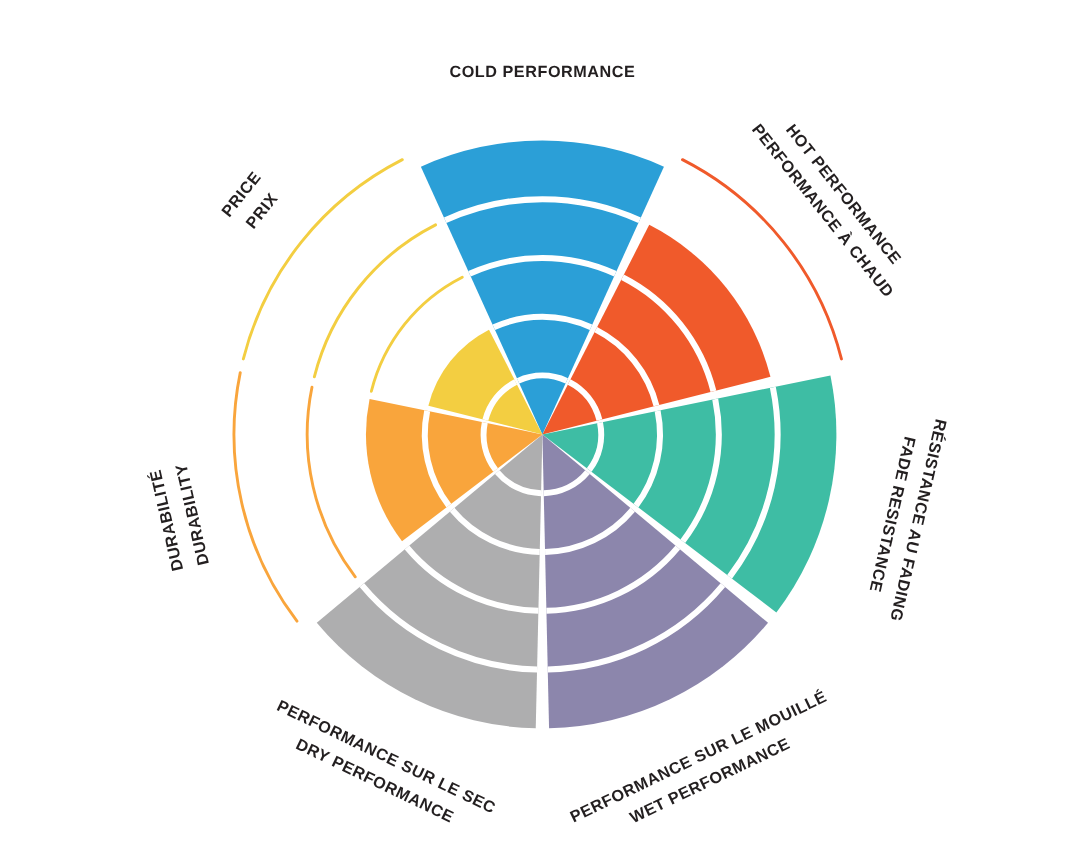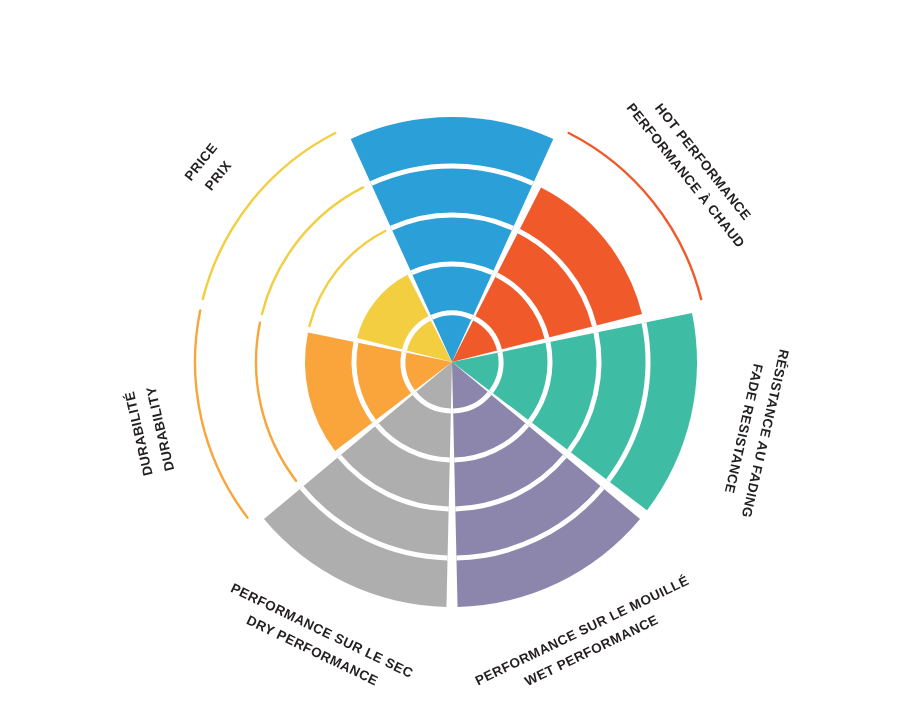--- a/index.html
+++ b/index.html
@@ -63,20 +63,21 @@
       <path d="M247.48567916606495 517.6370539872632 A257 257 0 0 1 200.21057695918242 310.51129789194334" fill="none" stroke="#F9A53C" stroke-width="2.4" stroke-linecap="round"></path>
       <path d="M452 362 L356.9764003192819 338.03094695824166 A98 98 0 0 1 407.4871610121787 274.6924564241766 Z" fill="#F3CE41"></path>
       <path d="M404.48820015964094 350.0154734791208 A49 49 0 0 1 429.74358050608936 318.3462282120883" fill="none" stroke="#ffffff" stroke-width="5"></path>
       <path d="M309.46460047892276 326.0464204373625 A147 147 0 0 1 385.2307415182681 231.03868463626495" fill="none" stroke="#F3CE41" stroke-width="2.4" stroke-linecap="round"></path>
       <path d="M261.95280063856376 314.0618939164833 A196 196 0 0 1 362.97432202435743 187.38491284835328" fill="none" stroke="#F3CE41" stroke-width="2.4" stroke-linecap="round"></path>
       <path d="M202.80545798015754 299.14238130885826 A257 257 0 0 1 335.2673508176523 133.0404214389122" fill="none" stroke="#F3CE41" stroke-width="2.4" stroke-linecap="round"></path>
     </svg>
 
   <div>
     <div class="sector-label label-0">
+      <div>COLD PERFORMANCE</div>
     </div>
     <div class="sector-label label-1">
       <div>HOT PERFORMANCE</div>
       <div>PERFORMANCE À CHAUD</div>
     </div>
     <div class="sector-label label-2">
       <div>RÉSISTANCE AU FADING</div>
       <div>FADE RESISTANCE</div>
     </div>
     <div class="sector-label label-3">

